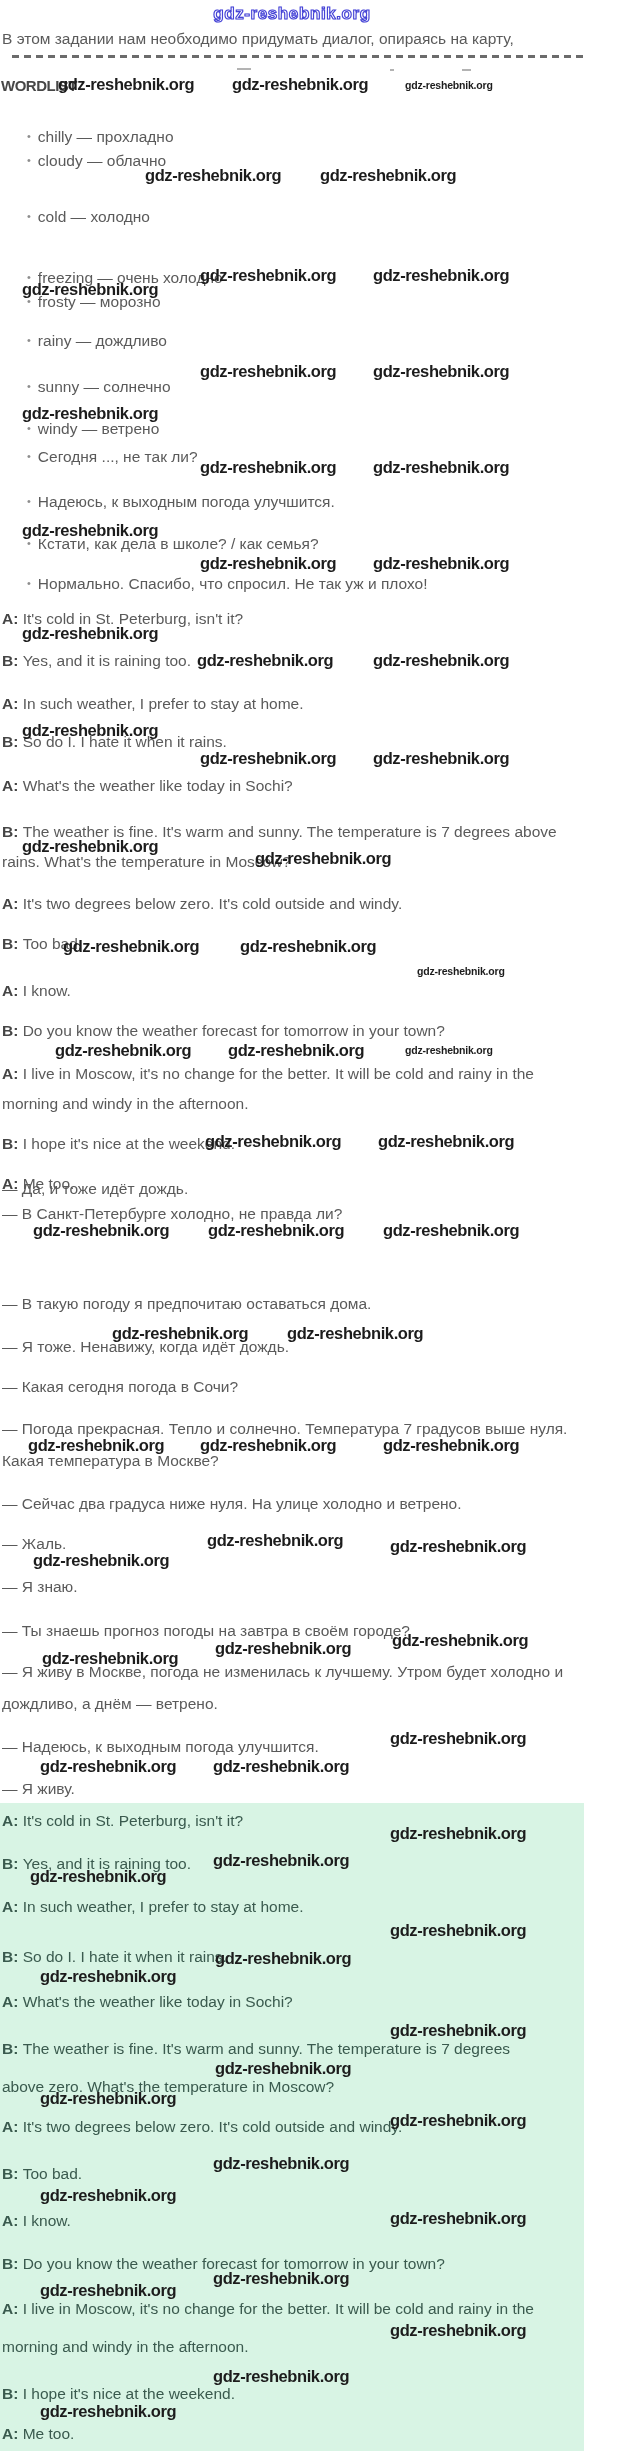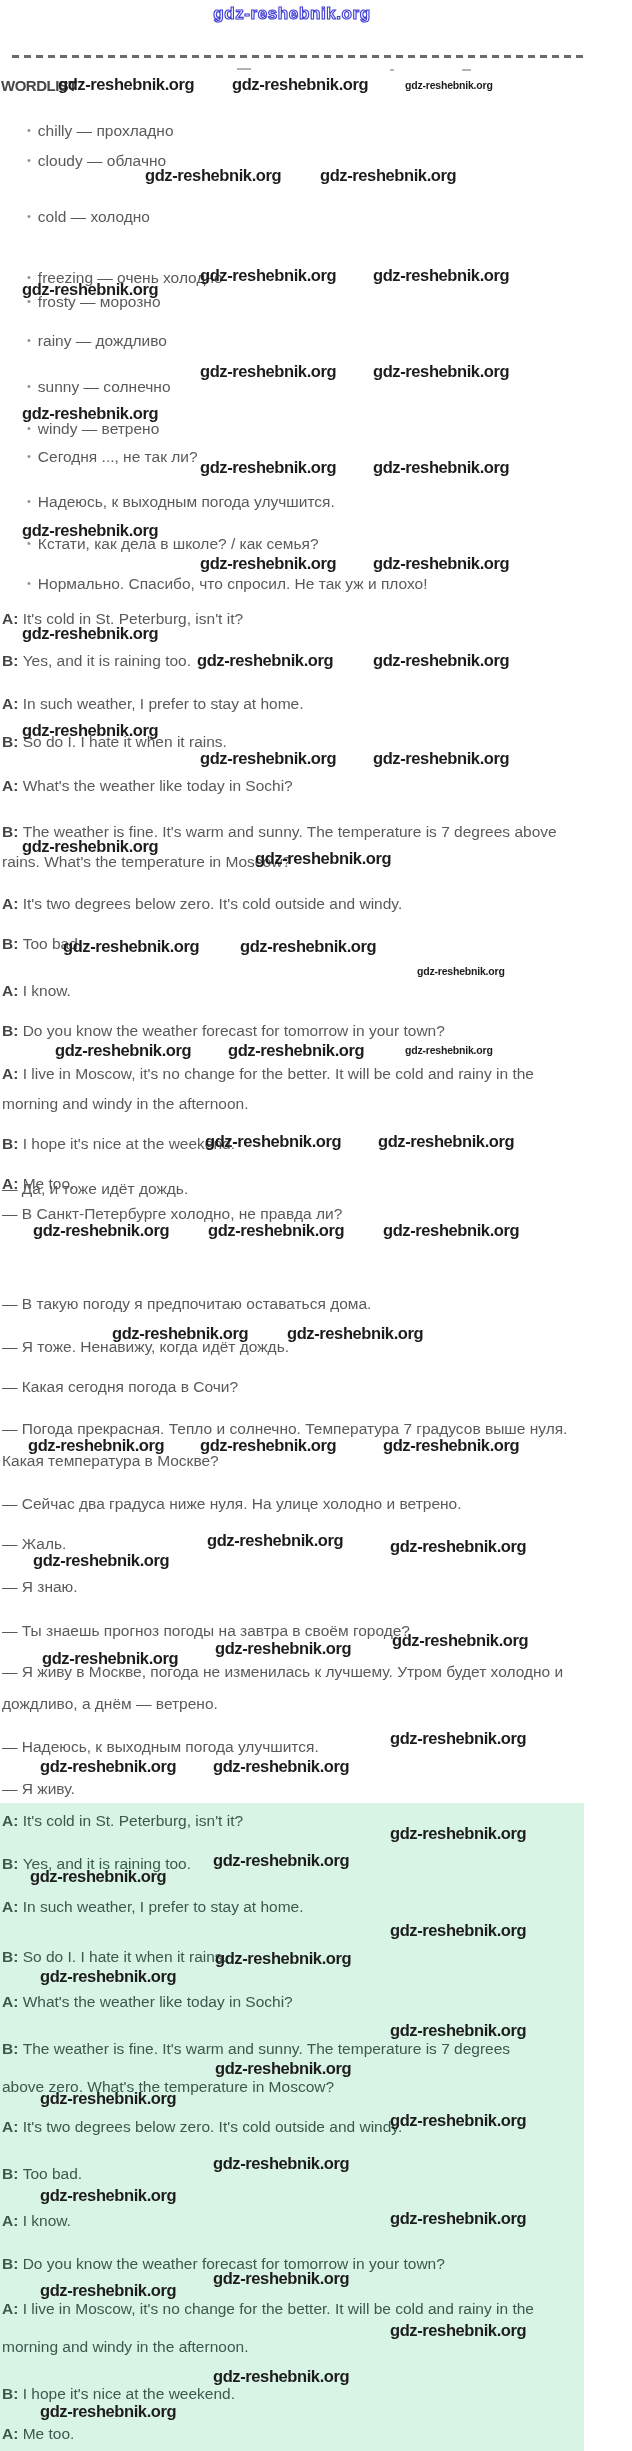--- a/index.html
+++ b/index.html
@@ -36,25 +36,26 @@
     position:absolute;font-size:16.5px;font-weight:700;letter-spacing:-.4px;
     color:var(--wm);white-space:nowrap;
   }
   .wm.sm{font-size:10.5px;letter-spacing:-.2px;font-weight:700;}
 </style>
 </head>
 <body>
 
 <div class="page" style="--hl-bg: #d8f4e4; --hl-text: #3a5a4e; --body: #5a5a5a; --wm: #1c1c1c; --logo: #4543d6;">
   <div class="logo">gdz-reshebnik.org</div>
+  <div class="intro">В этом задании нам необходимо придумать диалог, опираясь на карту,</div>
   <div class="strip"></div>
   <div class="wordlist-label">WORDLIST</div>
   <div class="hl"></div>
   <div id="wordlist">
-      <div class="line wl-item" style="top: 122px;"><span class="dot">•</span>chilly — прохладно</div>
+      <div class="line wl-item" style="top: 128px;"><span class="dot">•</span>chilly — прохладно</div>
       <div class="line wl-item" style="top: 152px;"><span class="dot">•</span>cloudy — облачно</div>
       <div class="line wl-item" style="top: 208px;"><span class="dot">•</span>cold — холодно</div>
       <div class="line wl-item" style="top: 269px; text-align: right;"><span class="dot">•</span>freezing — очень холодно</div>
       <div class="line wl-item" style="top: 293px;"><span class="dot">•</span>frosty — морозно</div>
       <div class="line wl-item" style="top: 332px;"><span class="dot">•</span>rainy — дождливо</div>
       <div class="line wl-item" style="top: 378px;"><span class="dot">•</span>sunny — солнечно</div>
       <div class="line wl-item" style="top: 420px;"><span class="dot">•</span>windy — ветрено</div>
       <div class="line wl-item" style="top: 448px;"><span class="dot">•</span>Сегодня ..., не так ли?</div>
       <div class="line wl-item" style="top: 493px;"><span class="dot">•</span>Надеюсь, к выходным погода улучшится.</div>
       <div class="line wl-item" style="top: 535px;"><span class="dot">•</span>Кстати, как дела в школе? / как семья?</div>

